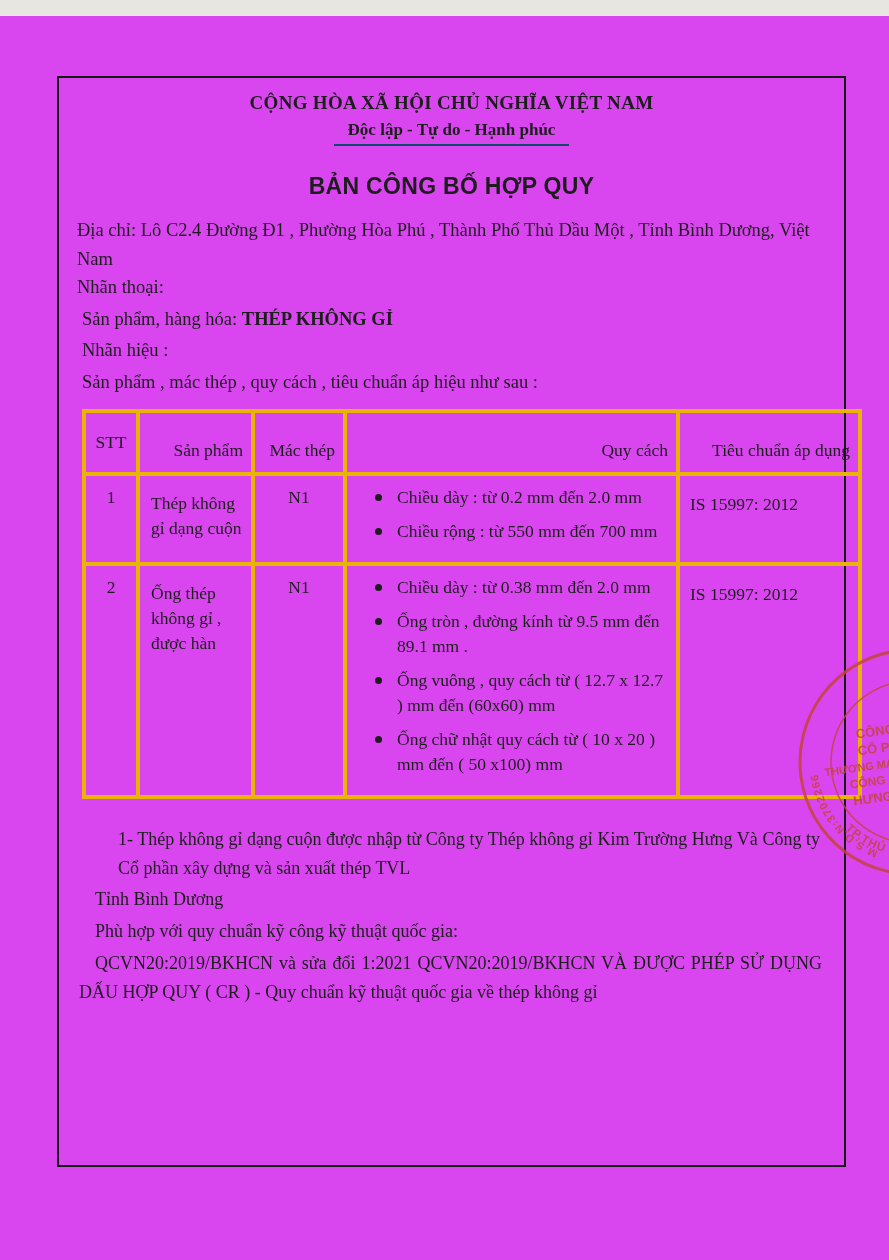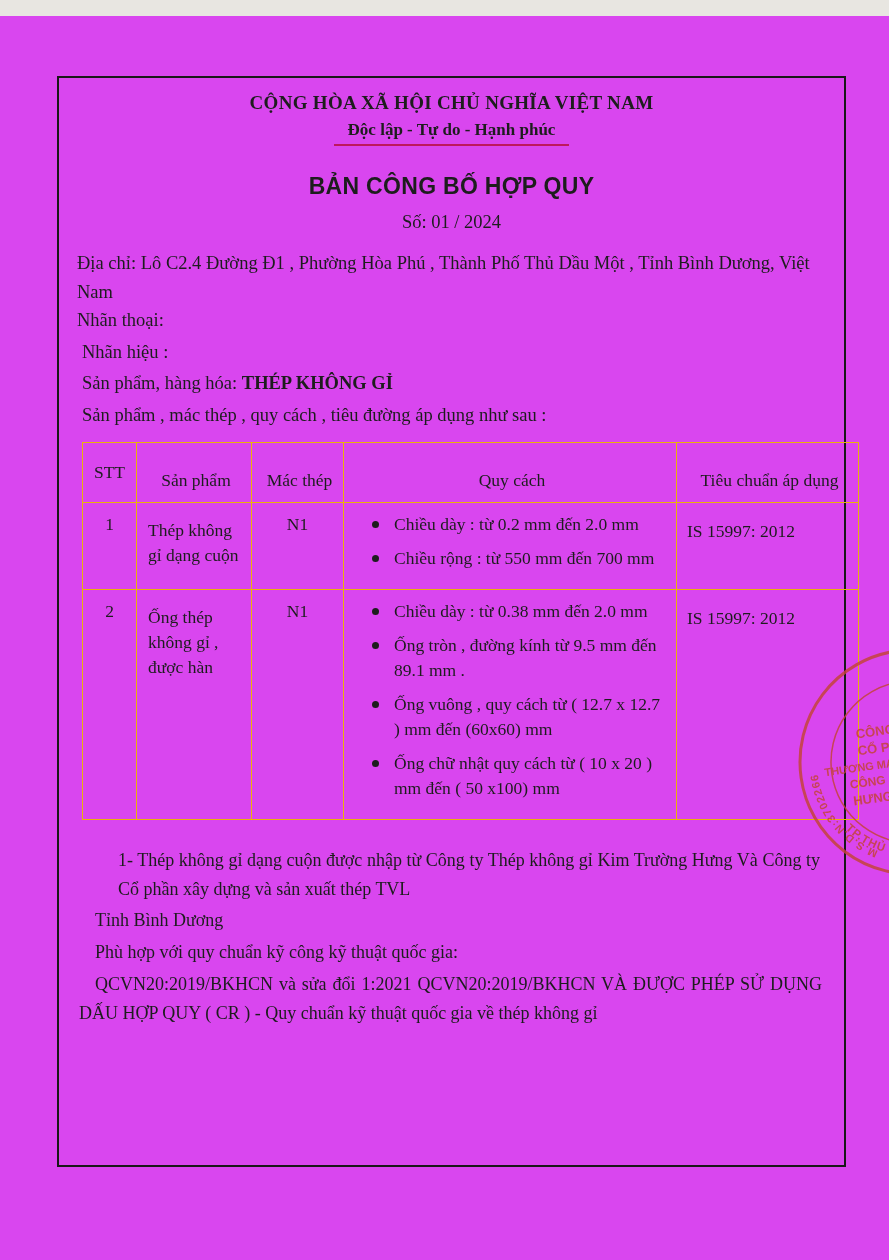--- a/index.html
+++ b/index.html
@@ -10,40 +10,40 @@
   }
   .frame {
     position:absolute; left:57px; top:60px; width:789px; height:1091px;
     border:2px solid #181818; box-sizing:border-box;
     padding:14px 18px 0 18px;
   }
   .nat-title { text-align:center; font-weight:bold; font-size:19px; letter-spacing:0.3px; }
   .motto-wrap { text-align:center; margin-top:6px; }
   .motto {
     display:inline-block; font-weight:bold; font-size:17px;
-    border-bottom:2px solid #be185d; padding:0 14px 4px 14px;
+    border-bottom:2px solid #0c4a6e; padding:0 14px 4px 14px;
   }
   .doc-title {
     text-align:center; font-family:"Liberation Sans", sans-serif;
     font-size:23px; font-weight:bold; margin:27px 0 0 0; letter-spacing:0.3px;
   }
   .doc-number { text-align:center; font-size:18.5px; margin-top:12px; }
 
   .info { margin-top:16px; font-size:18.5px; }
   .info p { margin:0; line-height:28.5px; }
   .info p.sp { margin-top:3px; }
   .indent { margin-left:5px !important; }
 
   table.spec-table {
     border-collapse:collapse; margin:13px 0 0 5px; width:776px;
     font-size:17.5px; table-layout:fixed;
   }
-  .spec-table th, .spec-table td { border:1px solid #eab308; }
+  .spec-table th, .spec-table td { border:4px solid #eab308; }
   .spec-table th {
-    font-weight:normal; text-align:center; height:40px;
+    font-weight:normal; text-align:right; height:40px;
     vertical-align:middle; padding:17px 8px 2px 12px;
   }
   .spec-table th.c-stt { text-align:center; padding:2px; }
   .spec-table td { vertical-align:top; padding:9px 8px; line-height:25px; }
   .spec-table td.c-stt { text-align:center; }
   .spec-table td.c-sp { padding:15px 8px 9px 11px; }
   .spec-table td.c-mt { text-align:center; }
   .spec-table td.c-qc { padding:9px 8px 9px 14px; }
   .spec-table td.c-qc ul { list-style:none; margin:0; padding:0; }
   .spec-table td.c-qc li {
@@ -78,28 +78,27 @@
 
 <div class="page">
   <div class="frame">
 
     <div class="nat-title">CỘNG HÒA XÃ HỘI CHỦ NGHĨA VIỆT NAM</div>
     <div class="motto-wrap">
       <span class="motto">Độc lập - Tự do - Hạnh phúc</span>
     </div>
 
     <div class="doc-title">BẢN CÔNG BỐ HỢP QUY</div>
-    <div class="doc-number">Số: 01 / 2024</div>
 
     <div class="info">
       <p>Địa chỉ: Lô C2.4 Đường Đ1 , Phường Hòa Phú , Thành Phố Thủ Dầu Một , Tỉnh Bình Dương, Việt Nam</p>
       <p>Nhãn thoại:</p>
+      <p class="sp indent"><span>Sản phẩm, hàng hóa: </span><strong>THÉP KHÔNG GỈ</strong></p>
       <p class="sp indent">Nhãn hiệu :</p>
-      <p class="sp indent"><span>Sản phẩm, hàng hóa: </span><strong>THÉP KHÔNG GỈ</strong></p>
-      <p class="sp indent">Sản phẩm , mác thép , quy cách , tiêu đường áp dụng như sau :</p>
+      <p class="sp indent">Sản phẩm , mác thép , quy cách , tiêu chuẩn áp hiệu như sau :</p>
     </div>
 
     <table class="spec-table">
       <colgroup>
         <col style="width:54px">
           <col style="width:115px">
           <col style="width:92px">
           <col style="width:333px">
           <col style="width:182px">
       </colgroup>

